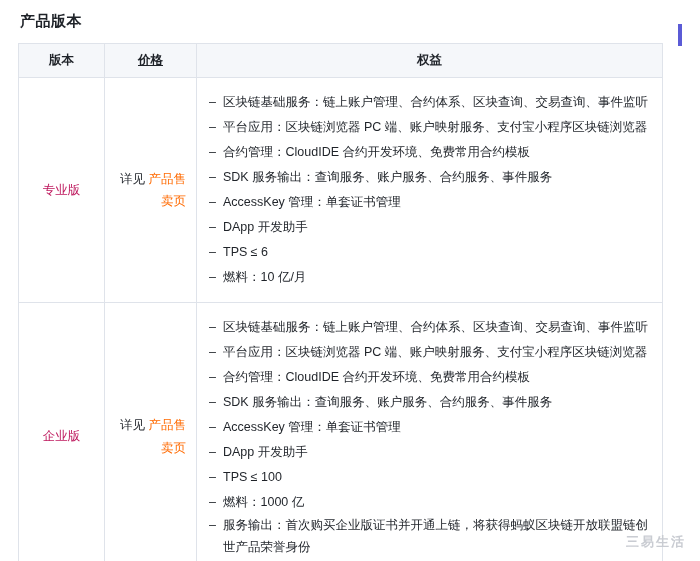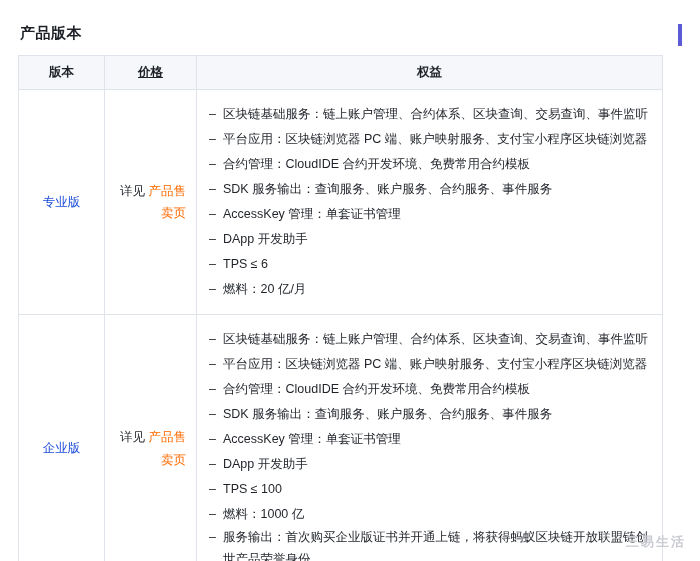--- a/index.html
+++ b/index.html
@@ -13,21 +13,21 @@
     font-family: "Liberation Sans", sans-serif;
     color: #1f2329;
     position: relative;
     overflow: hidden;
   }
   .page {
     position: relative;
     width: 700px;
     height: 561px;
     box-sizing: border-box;
-    padding: 24px 18px 0 18px;
+    padding: 12px 18px 0 18px;
     border-radius: 21px;
   }
   .page-title {
     font-size: 15px;
     font-weight: bold;
     color: #1f2329;
     letter-spacing: 0.5px;
     margin: 0 0 12px 2px;
   }
   .blue-mark {
@@ -60,21 +60,21 @@
     text-align: center;
     padding: 4px 6px;
   }
   .col-version { width: 86px; }
   .col-price   { width: 92px; text-decoration: underline; }
   .col-rights  { width: auto; font-family: Liberation Serif, serif; }
 
   td.cell-version {
     text-align: center;
     font-size: 12.5px;
-    color: #1d4ed8;
+    color: #be185d;
     padding: 8px 4px;
   }
   td.cell-price {
     font-size: 12.5px;
     color: #1f2329;
     padding: 8px 10px;
     line-height: 1.8;
     text-align: right;
   }
   td.cell-price .link {
@@ -145,21 +145,21 @@
         </td>
         <td class="cell-rights">
           <ul class="rights-list">
             <li><span class="dash">–</span><span>区块链基础服务：链上账户管理、合约体系、区块查询、交易查询、事件监听</span></li>
             <li><span class="dash">–</span><span>平台应用：区块链浏览器 PC 端、账户映射服务、支付宝小程序区块链浏览器</span></li>
             <li><span class="dash">–</span><span>合约管理：CloudIDE 合约开发环境、免费常用合约模板</span></li>
             <li><span class="dash">–</span><span>SDK 服务输出：查询服务、账户服务、合约服务、事件服务</span></li>
             <li><span class="dash">–</span><span>AccessKey 管理：单套证书管理</span></li>
             <li><span class="dash">–</span><span>DApp 开发助手</span></li>
             <li><span class="dash">–</span><span>TPS ≤ 6</span></li>
-            <li><span class="dash">–</span><span>燃料：20 亿/月</span></li>
+            <li><span class="dash">–</span><span>燃料：10 亿/月</span></li>
           </ul>
         </td>
       </tr>
 
       <tr>
         <td class="cell-version">企业版</td>
         <td class="cell-price">
           <span>详见</span>
           <span class="link">产品售卖页</span>
         </td>

